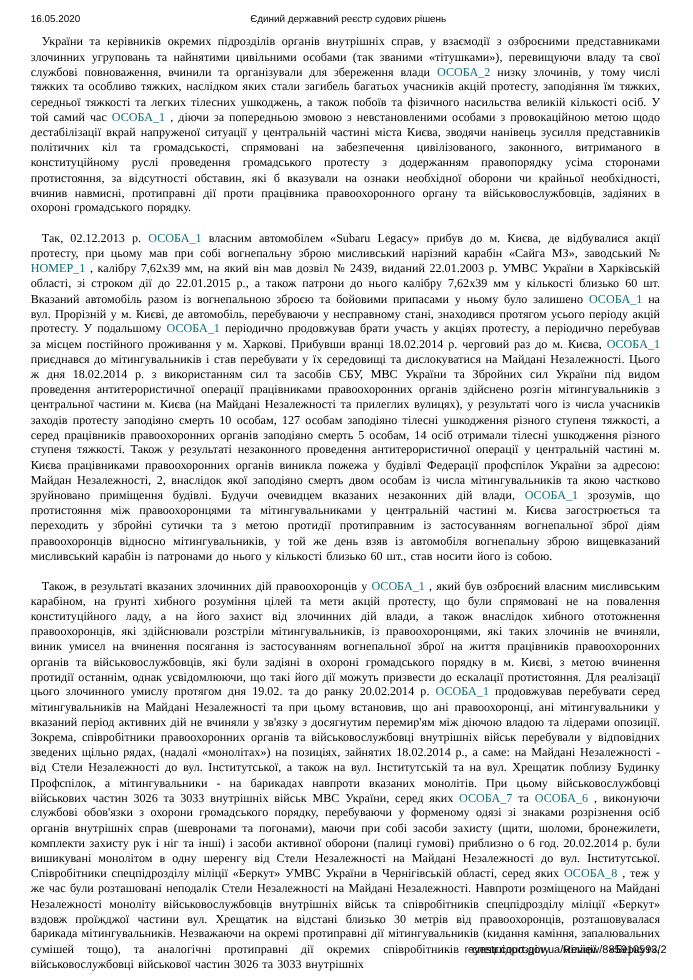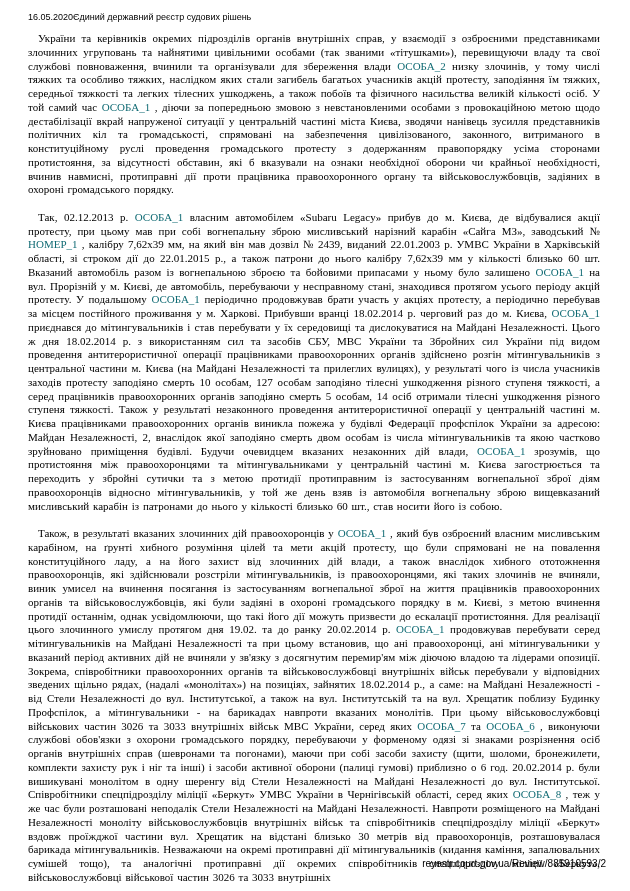--- a/index.html
+++ b/index.html
@@ -20,20 +20,21 @@
     display: flex;
     align-items: baseline;
     font-family: "Liberation Sans", sans-serif;
     font-size: 9px;
     color: #000;
     margin-bottom: 10px;
   }
   .print-header .hdr-date { flex: 0 0 auto; }
   .print-header .hdr-title {
     flex: 1 1 auto;
+    text-align: center;
     
     margin-right: 40px;
   }
   .doc-body {
     font-family: "Liberation Serif", serif;
     font-size: 11px;
     line-height: 13.75px;
     text-align: justify;
     color: #000;
   }

